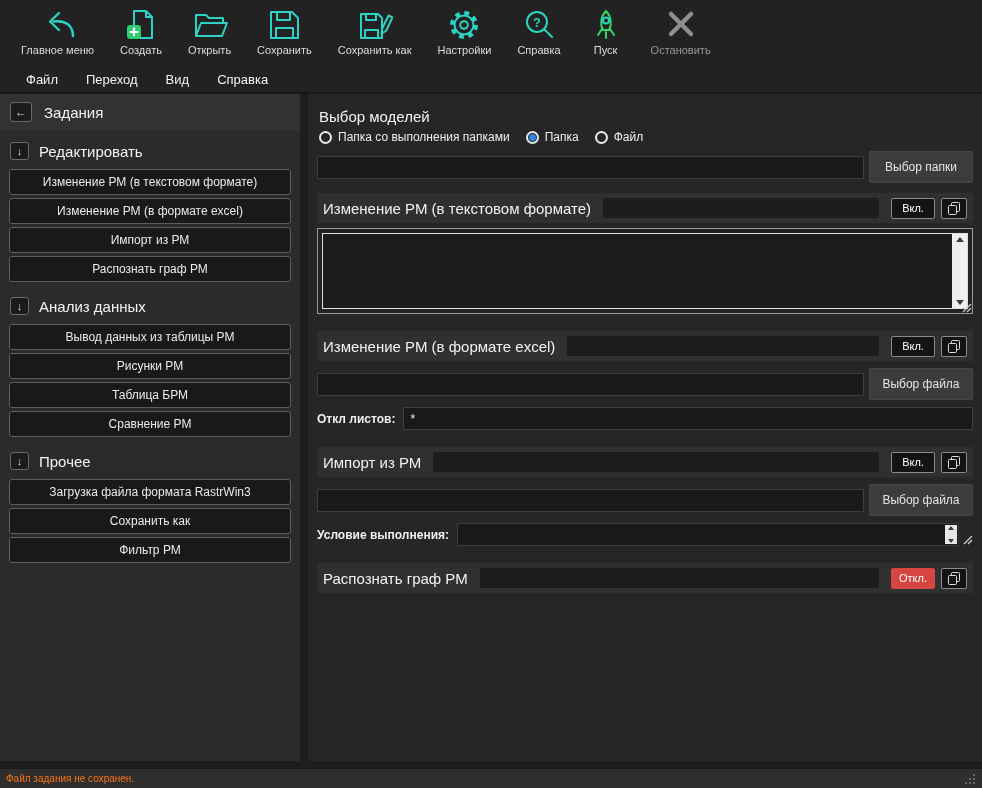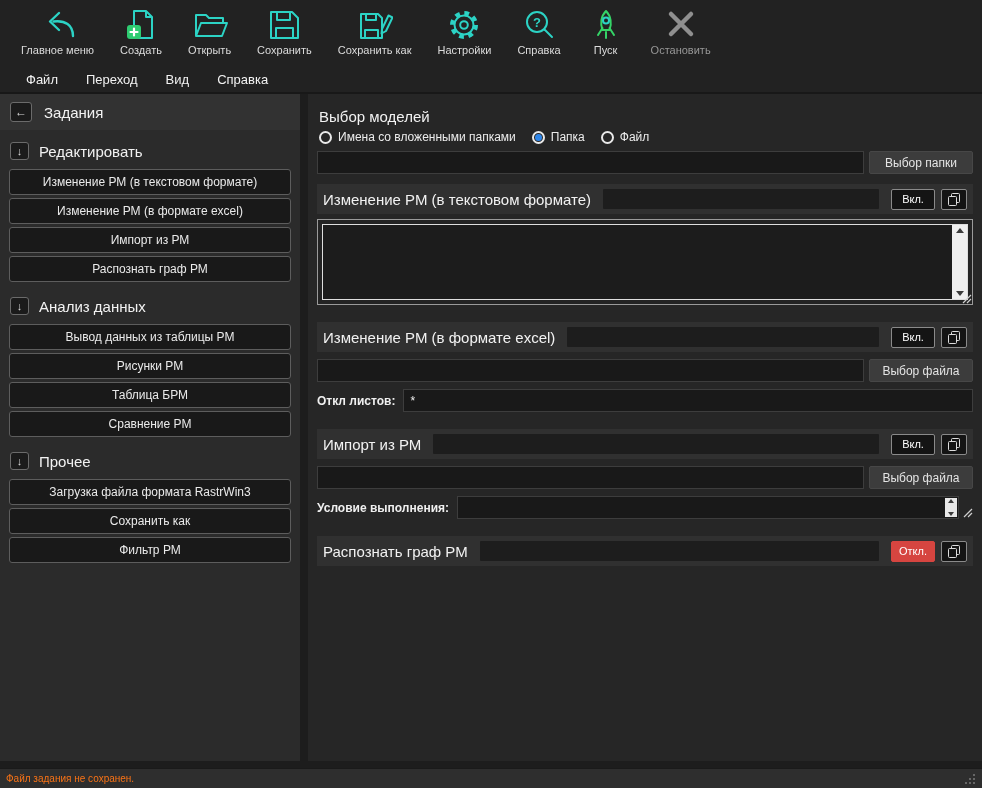--- a/index.html
+++ b/index.html
@@ -43,21 +43,21 @@
   
   .content { flex:1; min-width:0; background:#262626; margin-left:8px; padding:12px 9px 0 9px; overflow:hidden; }
   .ms-title { font-size:15px; color:#f2f2f2; margin:2px 0 5px 2px; }
   .radio-row { display:flex; align-items:center; gap:16px; margin:2px 0 7px 2px; }
   .radio { display:flex; align-items:center; gap:6px; background:none; border:none; color:#ececec; font-size:12px; font-family:inherit; }
   .rdot { width:13px; height:13px; border-radius:50%; border:2px solid #e9e9e9; background:transparent; position:relative; flex:0 0 auto; }
   .rdot.checked::after { content:""; position:absolute; inset:1px; border-radius:50%; background:#2f86e8; }
   .row { display:flex; align-items:center; margin-top:7px; }
   .txt { height:23px; background:#191919; border:1px solid #3d3d3d; color:#eee; font-size:12px; font-family:inherit; padding:0 6px; }
   .grow { flex:1; min-width:0; }
-  .gray-btn { height:23px; background:#3c3c3c; border:1px solid #474747; border-radius:2px; color:#e4e4e4; font-size:12px; font-family:inherit; padding:0 10px; margin-left:5px; width:104px; flex:0 0 auto; }
+  .gray-btn { height:32px; background:#3c3c3c; border:1px solid #474747; border-radius:2px; color:#e4e4e4; font-size:12px; font-family:inherit; padding:0 10px; margin-left:5px; width:104px; flex:0 0 auto; }
 
   .panel { margin-top:17px; }
   .panel.first { margin-top:10px; }
   .panel-head { height:30px; background:#303030; display:flex; align-items:center; padding:0 6px; }
   .panel-title { font-size:15px; color:#f2f2f2; white-space:nowrap; }
   .panel-strip { flex:1; height:20px; background:#1d1d1d; margin:0 12px; border-radius:1px; }
   .toggle { min-width:44px; height:21px; background:#141414; border:1px solid #8a8a8a; border-radius:2px; color:#fff; font-size:11px; font-family:inherit; flex:0 0 auto; }
   .toggle.off { background:#d64540; border-color:#d64540; }
   .icon-btn { width:26px; height:21px; background:#141414; border:1px solid #8a8a8a; border-radius:2px; margin-left:6px; display:flex; align-items:center; justify-content:center; flex:0 0 auto; }
 
@@ -244,21 +244,21 @@
       </div>
     </div>
 
     <div class="content">
 
       <div class="ms-title">Выбор моделей</div>
 
       <div class="radio-row">
         <button class="radio">
           <span class="rdot"></span>
-          <span>Имена со вложенными папками</span>
+          <span>Папка со выполнения папками</span>
         </button>
         <button class="radio">
           <span class="rdot checked"></span>
           <span>Папка</span>
         </button>
         <button class="radio">
           <span class="rdot"></span>
           <span>Файл</span>
         </button>
       </div>

